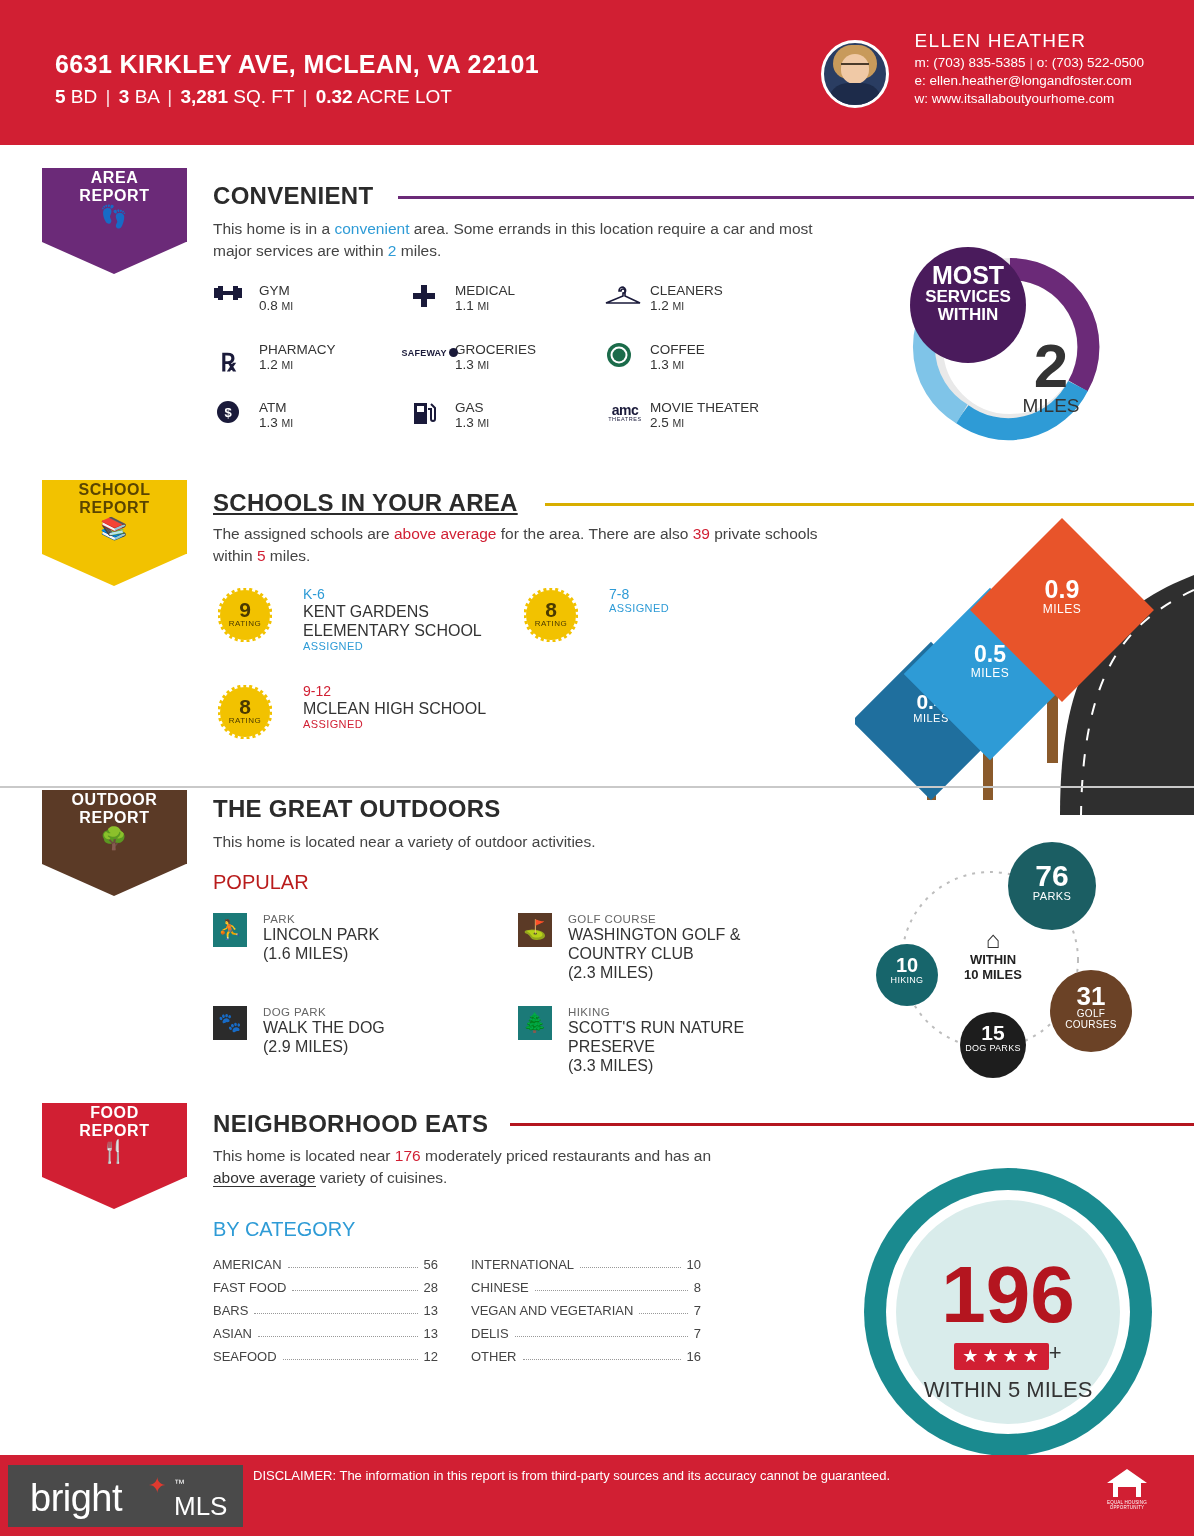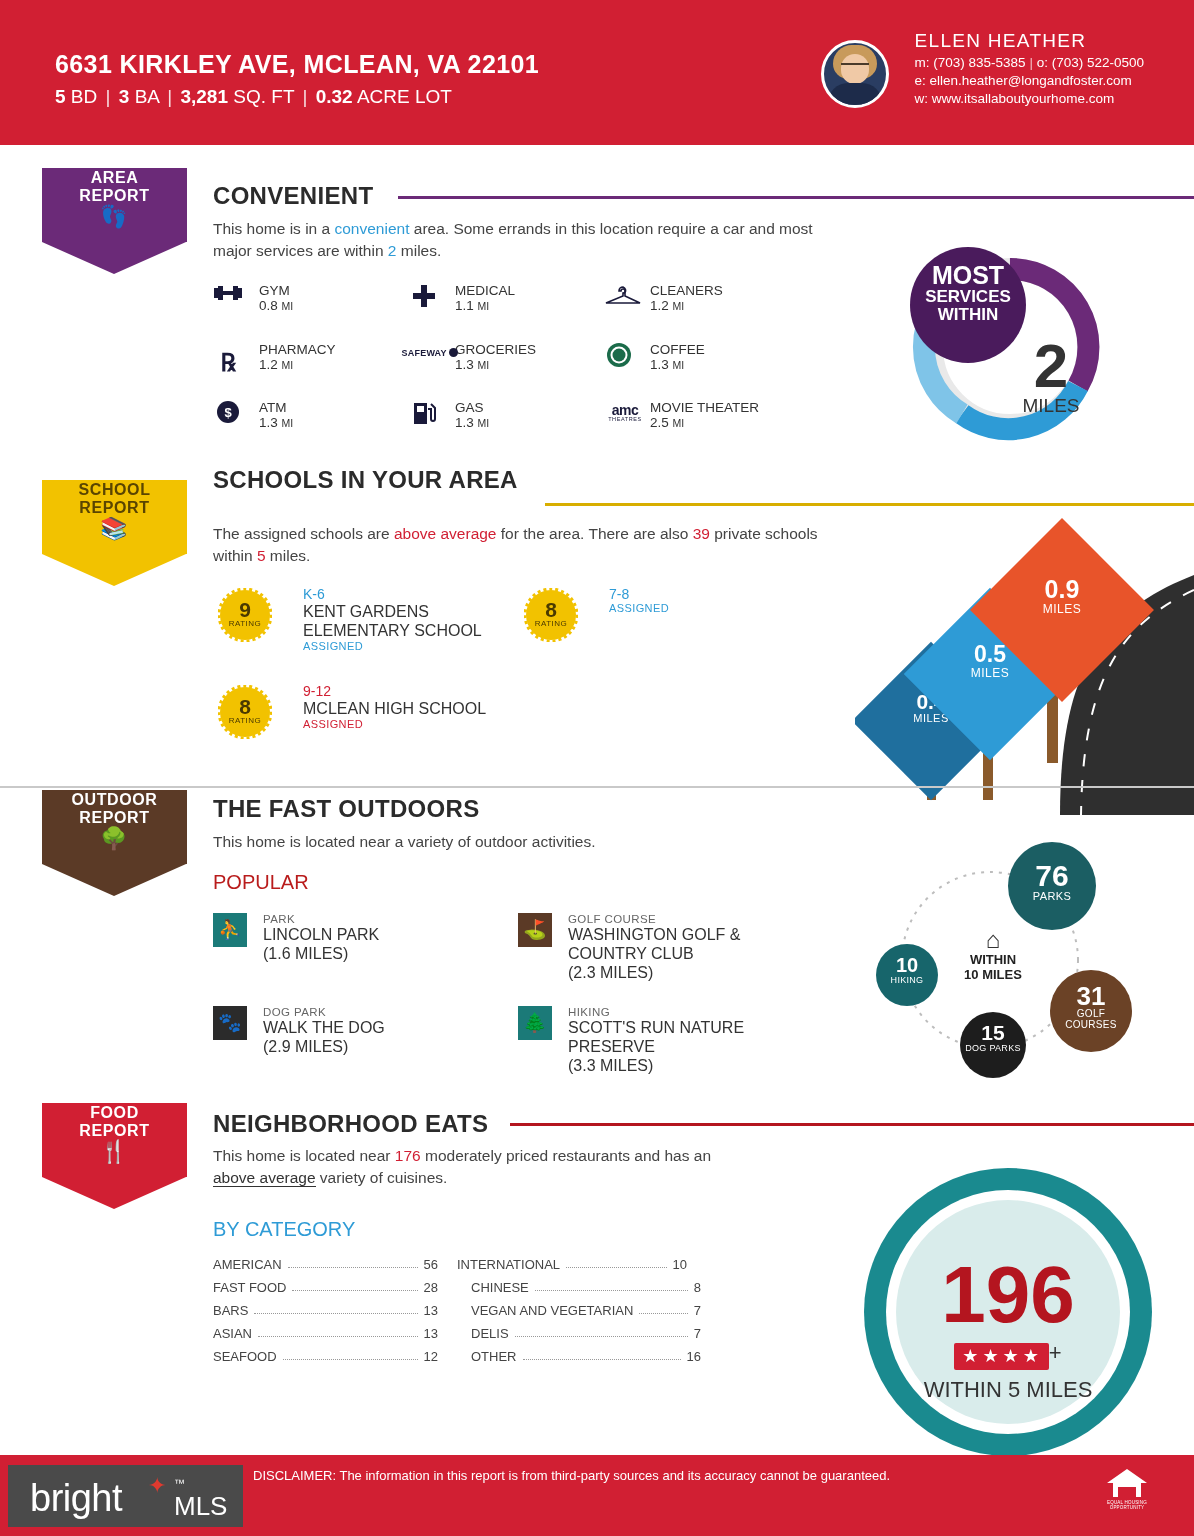--- a/index.html
+++ b/index.html
@@ -268,21 +268,21 @@
 
 <div class="shield" style="left:42px;top:480px;">
   <div class="box" style="background:#f2c200;color:#5a4500;">
     <div class="t1">SCHOOL</div>
     <div class="t2">REPORT</div>
     <div class="ic">📚</div>
   </div>
   <div class="pt" style="border-top:32px solid #f2c200;"></div>
 </div>
 
-<div class="sect-title" style="left:213px;top:466px;">SCHOOLS IN YOUR AREA</div>
+<div class="sect-title" style="left:213px;top:489px;text-decoration:underline;">SCHOOLS IN YOUR AREA</div>
 <div class="rule" style="left:545px;top:503px;width:649px;background:#d8ae00;"></div>
 
 <div class="sect-desc" style="left:213px;top:523px;width:620px;">
   <span>The assigned schools are </span><span style="color:#d11f33">above average</span><span> for the area. There are also </span><span style="color:#d11f33">39</span><span> private schools within </span><span style="color:#d11f33">5</span><span> miles.</span>
 </div>
 
 <div style="position:absolute;left:218px;top:588px;">
   <svg width="54" height="54" viewBox="0 0 54 54">
       <circle cx="27" cy="27" r="25" fill="#f2c200"></circle>
       <circle cx="27" cy="27" r="26" fill="none" stroke="#f2c200" stroke-width="3" stroke-dasharray="3 3"></circle>
@@ -359,21 +359,21 @@
 
 <div class="shield" style="left:42px;top:790px;">
   <div class="box" style="background:#5b3a26;">
     <div class="t1">OUTDOOR</div>
     <div class="t2">REPORT</div>
     <div class="ic">🌳</div>
   </div>
   <div class="pt" style="border-top:32px solid #5b3a26;"></div>
 </div>
 
-<div class="sect-title" style="left:213px;top:795px;">THE FAST OUTDOORS</div>
+<div class="sect-title" style="left:213px;top:795px;">THE GREAT OUTDOORS</div>
 <div class="rule" style="left:0px;top:786px;width:1194px;height:2px;background:#c9c9c9;"></div>
 
 <div class="sect-desc" style="left:213px;top:831px;">This home is located near a variety of outdoor activities.</div>
 
 <div style="position:absolute;left:213px;top:871px;font-size:20px;color:#b91c1c;">POPULAR</div>
 
 <div class="od" style="position:absolute;left:213px;top:913px;width:270px;">
   <div class="sq" style="left:0;top:0;background:#1b7a78;">⛹</div>
   <div style="margin-left:50px;">
     <div class="cat">PARK</div>
@@ -480,21 +480,21 @@
     </div>
   </div>
 <div class="cat-row" style="left:213px;top:1349px;width:225px;">
     <div class="line">
       <span>SEAFOOD</span>
       <span class="dots"></span>
       <span>12</span>
     </div>
   </div>
 
-<div class="cat-row" style="left:457px;top:1257px;width:230px;text-align:center;">
+<div class="cat-row" style="left:471px;top:1257px;width:230px;text-align:center;">
     <div class="line">
       <span>INTERNATIONAL</span>
       <span class="dots"></span>
       <span>10</span>
     </div>
   </div>
 <div class="cat-row" style="left:471px;top:1280px;width:230px;">
     <div class="line">
       <span>CHINESE</span>
       <span class="dots"></span>

